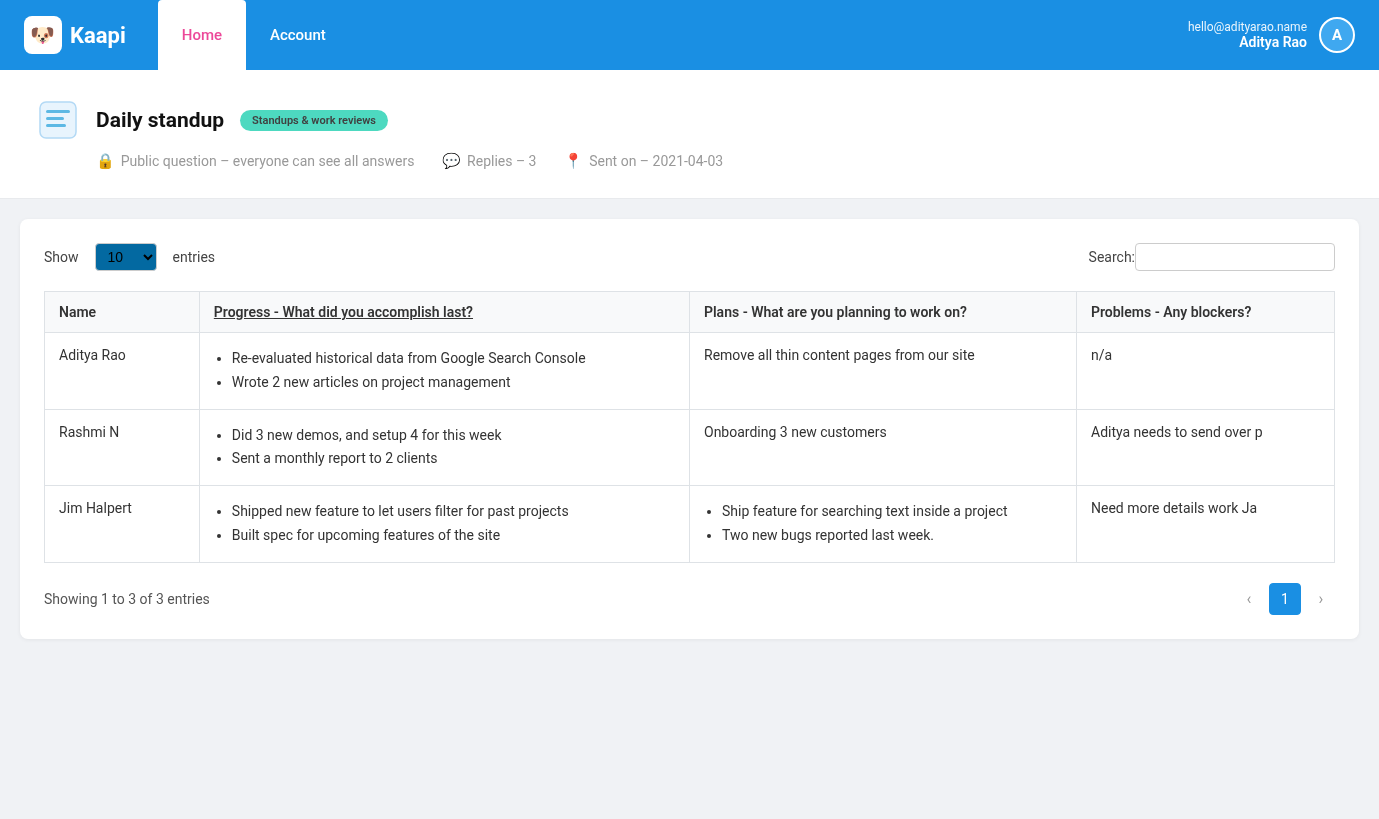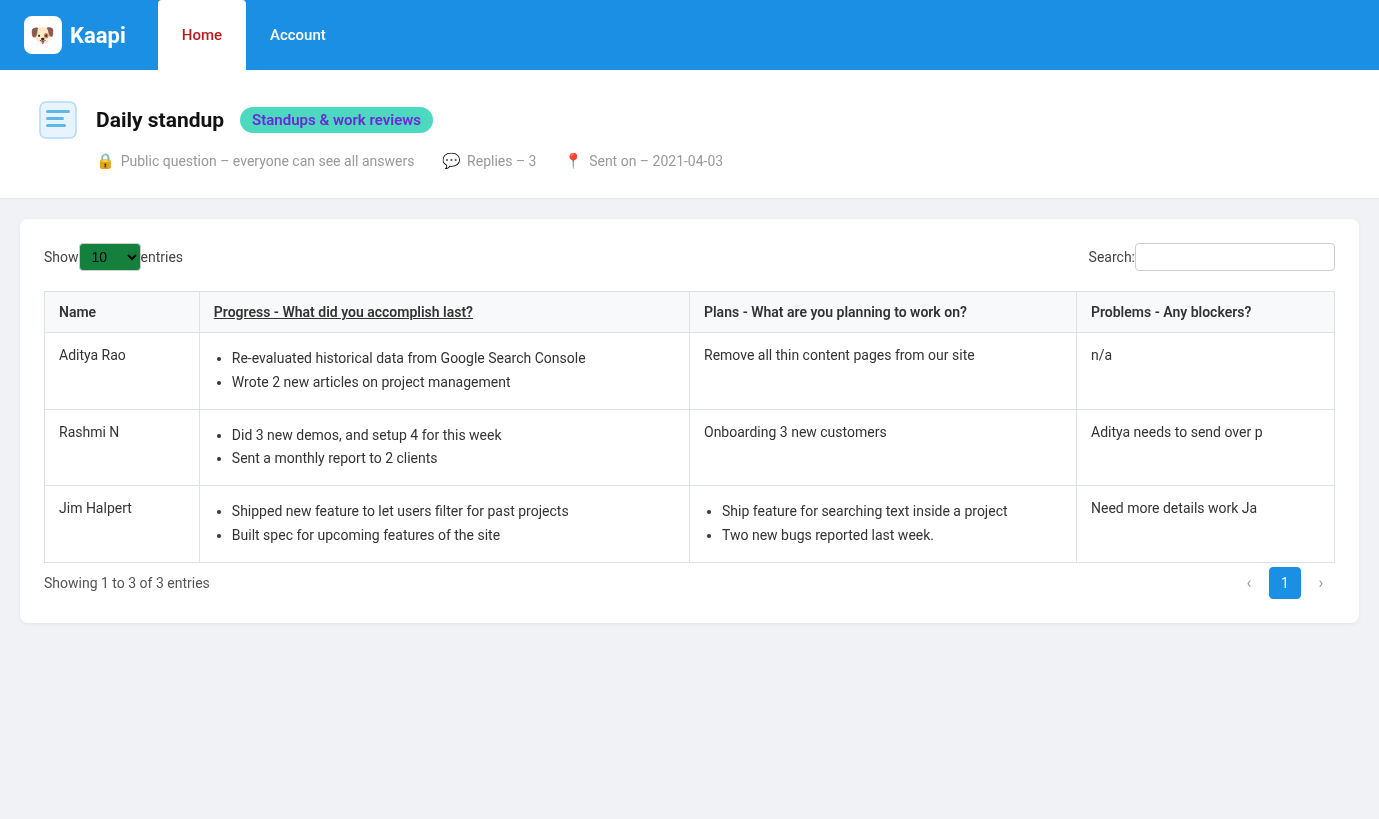--- a/index.html
+++ b/index.html
@@ -44,21 +44,21 @@
       display: flex;
       align-items: center;
       padding: 0 24px;
       color: white;
       font-size: 15px;
       cursor: pointer;
       font-weight: 500;
     }
     .nav-item.active {
       background: white;
-      color: #b91c1c;
+      color: #ec4899;
       border-radius: 4px 4px 0 0;
     }
     .header-right {
       margin-left: auto;
       display: flex;
       align-items: center;
       gap: 12px;
     }
     .header-user-info {
       text-align: right;
@@ -107,22 +107,22 @@
       font-size: 26px;
       flex-shrink: 0;
     }
     .standup-title {
       font-size: 21px;
       font-weight: 700;
       color: #111;
     }
     .tag {
       background: #4dd9c0;
-      color: #6d28d9;
-      font-size: 15px;
+      color: #404040;
+      font-size: 11px;
       font-weight: 600;
       padding: 4px 12px;
       border-radius: 20px;
     }
     .standup-meta {
       display: flex;
       align-items: center;
       gap: 28px;
       margin-left: 60px;
       color: #999;
@@ -148,30 +148,30 @@
     }
     .table-controls {
       display: flex;
       align-items: center;
       justify-content: space-between;
       margin-bottom: 20px;
     }
     .show-entries {
       display: flex;
       align-items: center;
-      gap: 0;
+      gap: 16px;
       font-size: 14px;
       color: #444;
     }
     .entries-select {
       border: 1px solid #ccc;
       border-radius: 4px;
       padding: 4px 8px;
       font-size: 14px;
-      background: #15803d;
+      background: #0369a1;
       cursor: pointer;
     }
     .search-row {
       display: flex;
       align-items: center;
       font-size: 14px;
       color: #444;
     }
     .search-input {
       border: 1px solid #ccc;
@@ -210,21 +210,21 @@
     .col-name { width: 120px; }
     .col-progress { width: 38%; text-decoration: underline; }
     .col-plans { width: 30%; }
     .col-problems { width: 20%; overflow: hidden; }
 
     
     .pagination-row {
       display: flex;
       align-items: center;
       justify-content: space-between;
-      margin-top: 4px;
+      margin-top: 20px;
       font-size: 14px;
       color: #555;
     }
     .pagination-controls {
       display: flex;
       align-items: center;
       gap: 6px;
     }
     .page-btn {
       width: 32px;
@@ -266,20 +266,27 @@
 
   <nav class="nav">
     <div class="nav-item active">
       <span>Home</span>
     </div>
     <div class="nav-item">
       <span>Account</span>
     </div>
   </nav>
 
+  <div class="header-right">
+    <div class="header-user-info">
+      <div class="header-email">hello@adityarao.name</div>
+      <div class="header-name">Aditya Rao</div>
+    </div>
+    <div class="avatar">A</div>
+  </div>
 </header>
 
 <div class="standup-card">
   <div class="standup-header">
     <div class="standup-icon">
       <svg width="40" height="40" viewBox="0 0 40 40">
         <rect x="2" y="2" width="36" height="36" rx="6" fill="#e8f4fd" stroke="#b3d9f5" stroke-width="1.5"></rect>
         <rect x="8" y="10" width="24" height="3" rx="1.5" fill="#5cb8e4"></rect>
         <rect x="8" y="17" width="18" height="3" rx="1.5" fill="#5cb8e4"></rect>
         <rect x="8" y="24" width="20" height="3" rx="1.5" fill="#5cb8e4"></rect>

